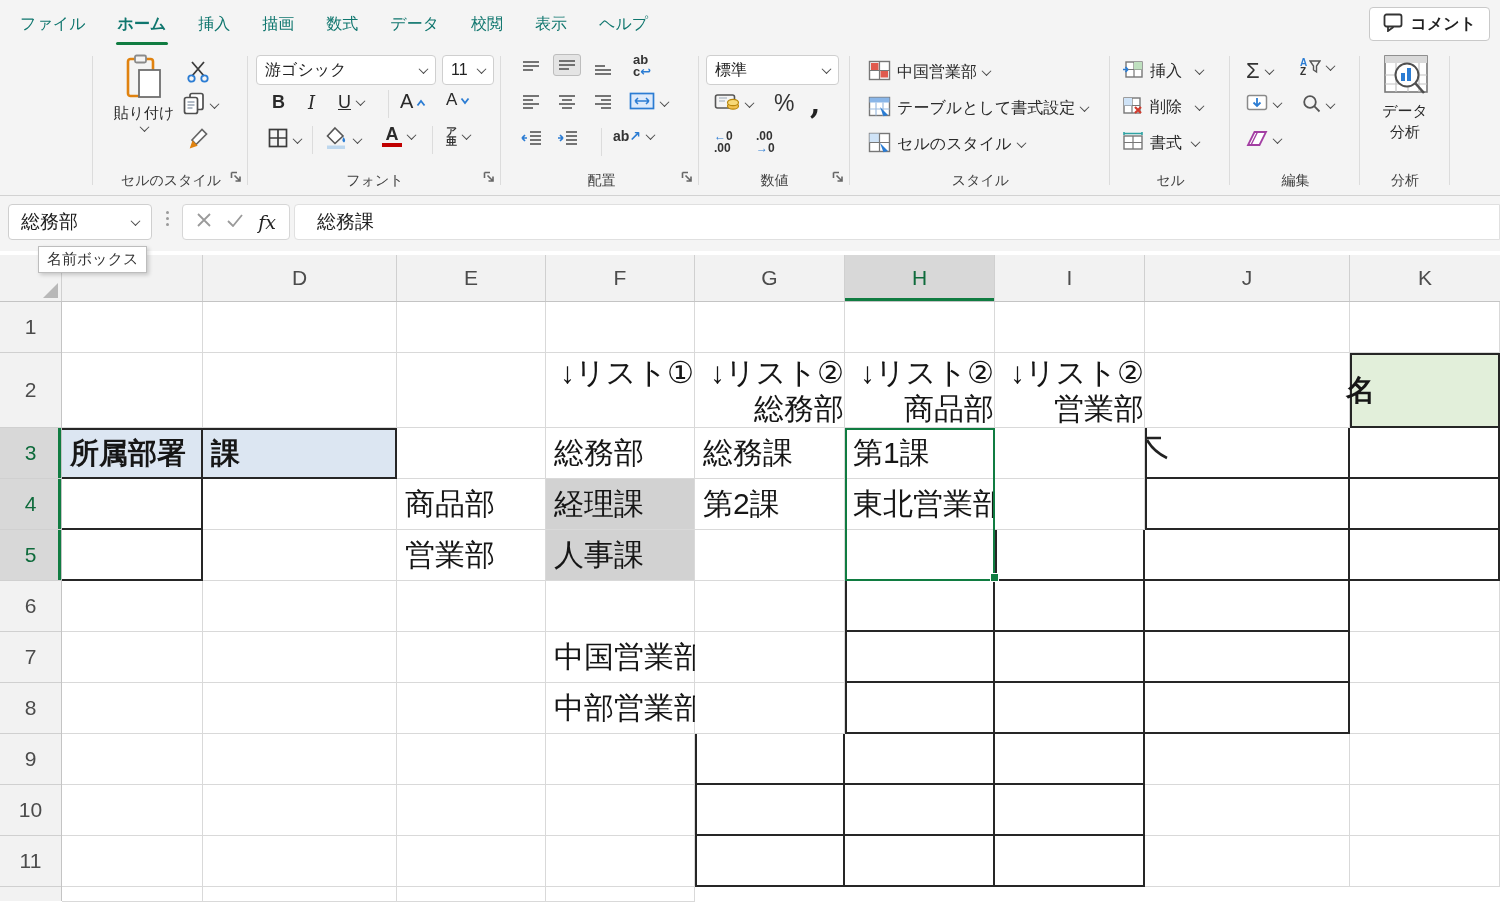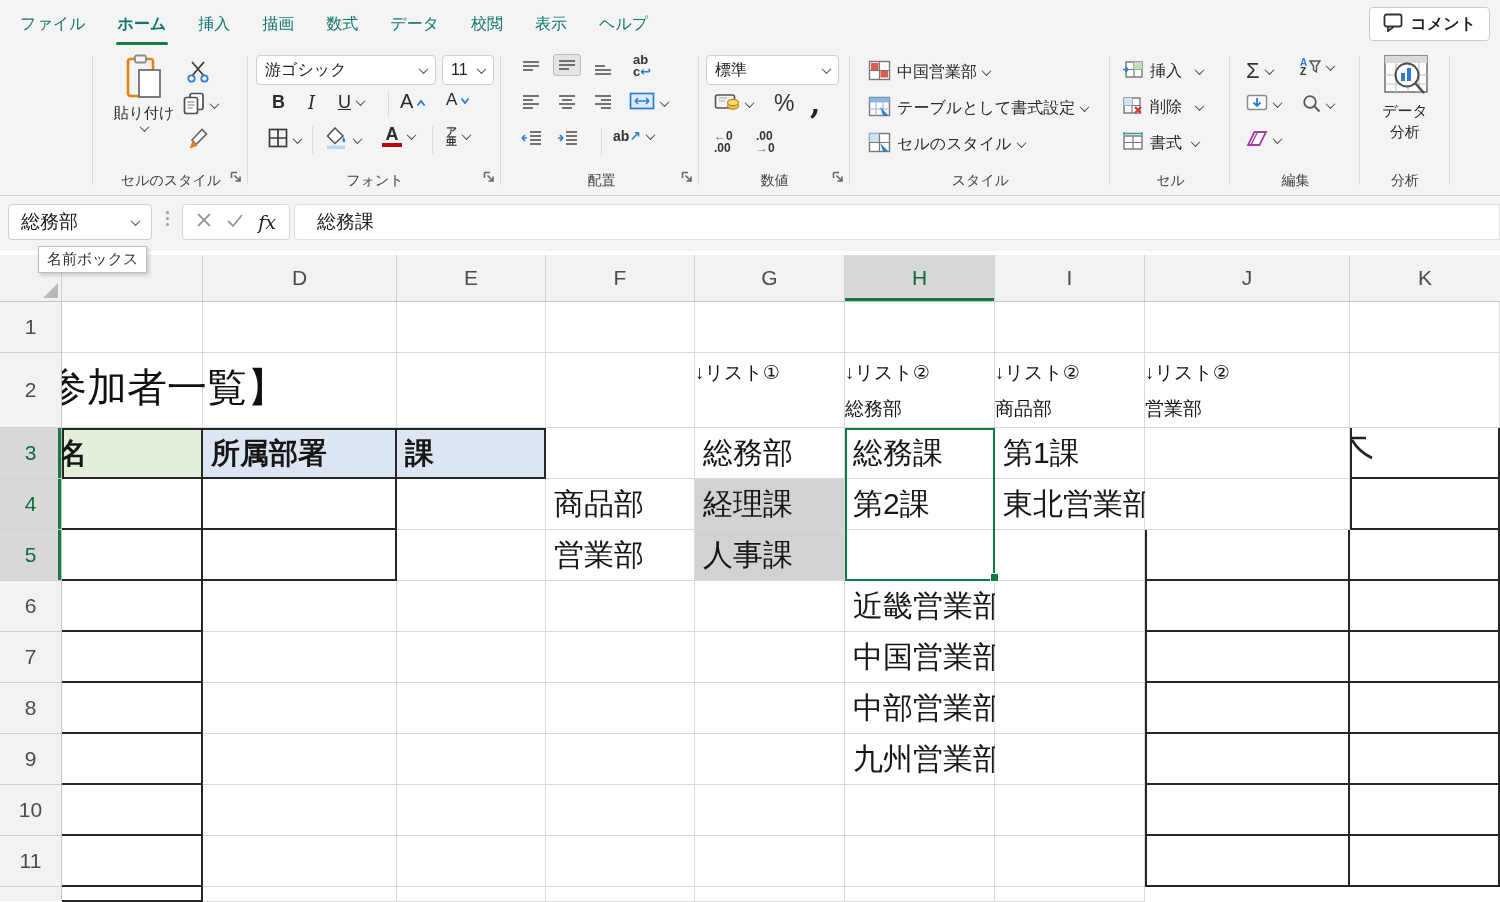--- a/index.html
+++ b/index.html
@@ -54,21 +54,21 @@
            grid-template-columns:141px 194px 149px 149px 150px 150px 150px 205px 150px;
            grid-template-rows:51px 75px repeat(9,51px) 15px; z-index:1; }
   .c { border-right:1px solid #d9d9d9; border-bottom:1px solid #d9d9d9; background:#fff; position:relative; font-size:30px; color:#161616; display:flex; align-items:center; padding-left:8px; white-space:nowrap; overflow:visible; }
   .t { border-right:2px solid #262626; border-bottom:2px solid #262626; }
   .L { border-left:2px solid #262626; }
   .T { border-top:2px solid #262626; }
   .g { background:#e2efda; }
   .b { background:#dce6f2; }
   .B { font-weight:bold; font-size:29px; }
   .s { background:#d2d2d2; }
-  .h2 { flex-direction:column; justify-content:flex-start; align-items:flex-start; padding:2px 0 0 0; font-size:19px; line-height:36px; }
+  .h2 { flex-direction:column; justify-content:flex-start; align-items:flex-end; padding:2px 0 0 0; font-size:30px; line-height:36px; }
   .title { position:absolute; left:-15px; bottom:12px; font-size:40px; white-space:nowrap; z-index:2; color:#111; }
   .clipname { margin-left:-14px; }
   .selrect { position:absolute; left:783px; top:126px; width:150px; height:153px; border:2px solid #107c41; z-index:4; pointer-events:none; }
   .handle { position:absolute; left:928px; top:271px; width:9px; height:9px; background:#107c41; border:1.5px solid #fff; z-index:5; }
 </style>
 </head>
 <body>
 
 <div class="menubar">
   <div class="tab">ファイル</div>
@@ -497,23 +497,20 @@
     <div class="c"></div>
       <div class="c"></div>
       <div class="c"></div>
       <div class="c"></div>
       <div class="c"></div>
       <div class="c"></div>
       <div class="c"></div>
       <div class="c"></div>
       <div class="c"></div>
 
-    <div class="c">
-        <div class="title">参加者一覧】</div>
-      </div>
     <div class="c"></div>
     <div class="c"></div>
     <div class="c"></div>
     <div class="c h2">
         <span>↓リスト①</span>
       </div>
     <div class="c h2">
         <span>↓リスト②</span>
         <span>総務部</span>
       </div>
@@ -561,21 +558,20 @@
     <div class="c"></div>
     <div class="c"></div>
 
     <div class="c t L"></div>
       <div class="c t"></div>
       <div class="c t"></div>
     <div class="c"></div>
       <div class="c"></div>
       <div class="c"></div>
       <div class="c"></div>
-    <div class="c">近畿営業部</div>
     <div class="c"></div>
 
     <div class="c t L"></div>
       <div class="c t"></div>
       <div class="c t"></div>
     <div class="c"></div>
       <div class="c"></div>
       <div class="c"></div>
       <div class="c"></div>
     <div class="c">中国営業部</div>
@@ -591,21 +587,20 @@
     <div class="c">中部営業部</div>
     <div class="c"></div>
 
     <div class="c t L"></div>
       <div class="c t"></div>
       <div class="c t"></div>
     <div class="c"></div>
       <div class="c"></div>
       <div class="c"></div>
       <div class="c"></div>
-    <div class="c">九州営業部</div>
     <div class="c"></div>
 
     <div class="c t L"></div>
       <div class="c t"></div>
       <div class="c t"></div>
     <div class="c"></div>
       <div class="c"></div>
       <div class="c"></div>
       <div class="c"></div>
       <div class="c"></div>

